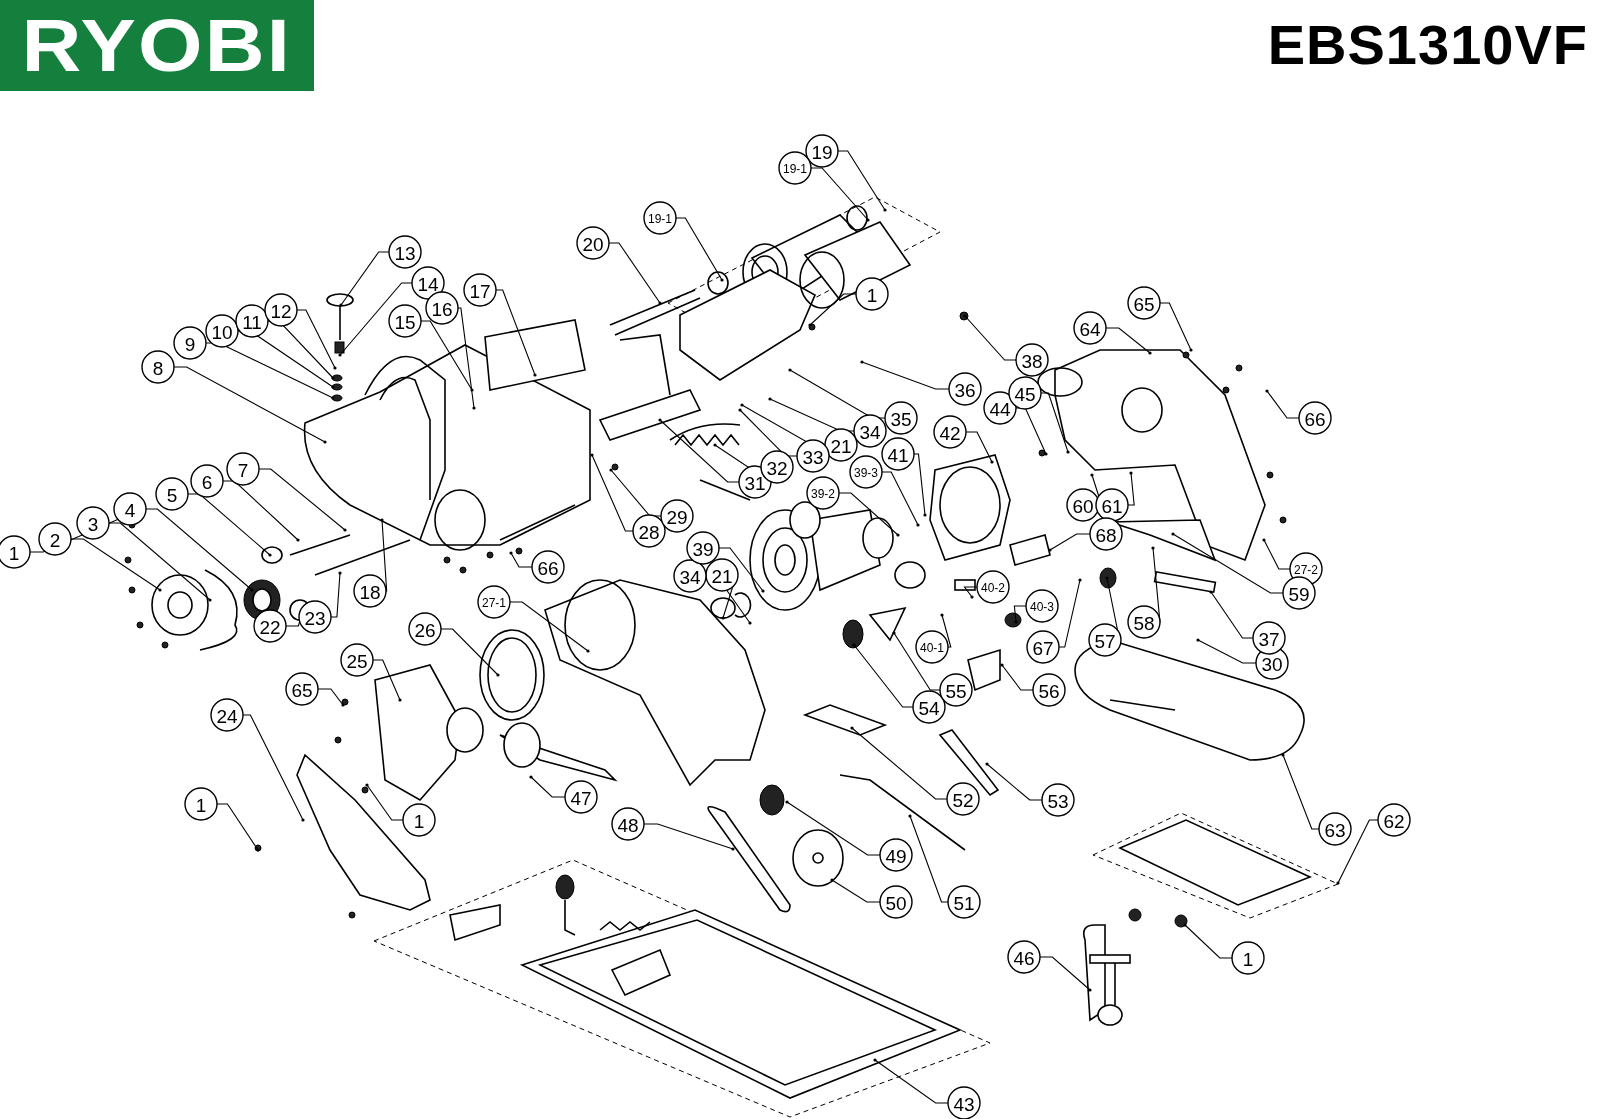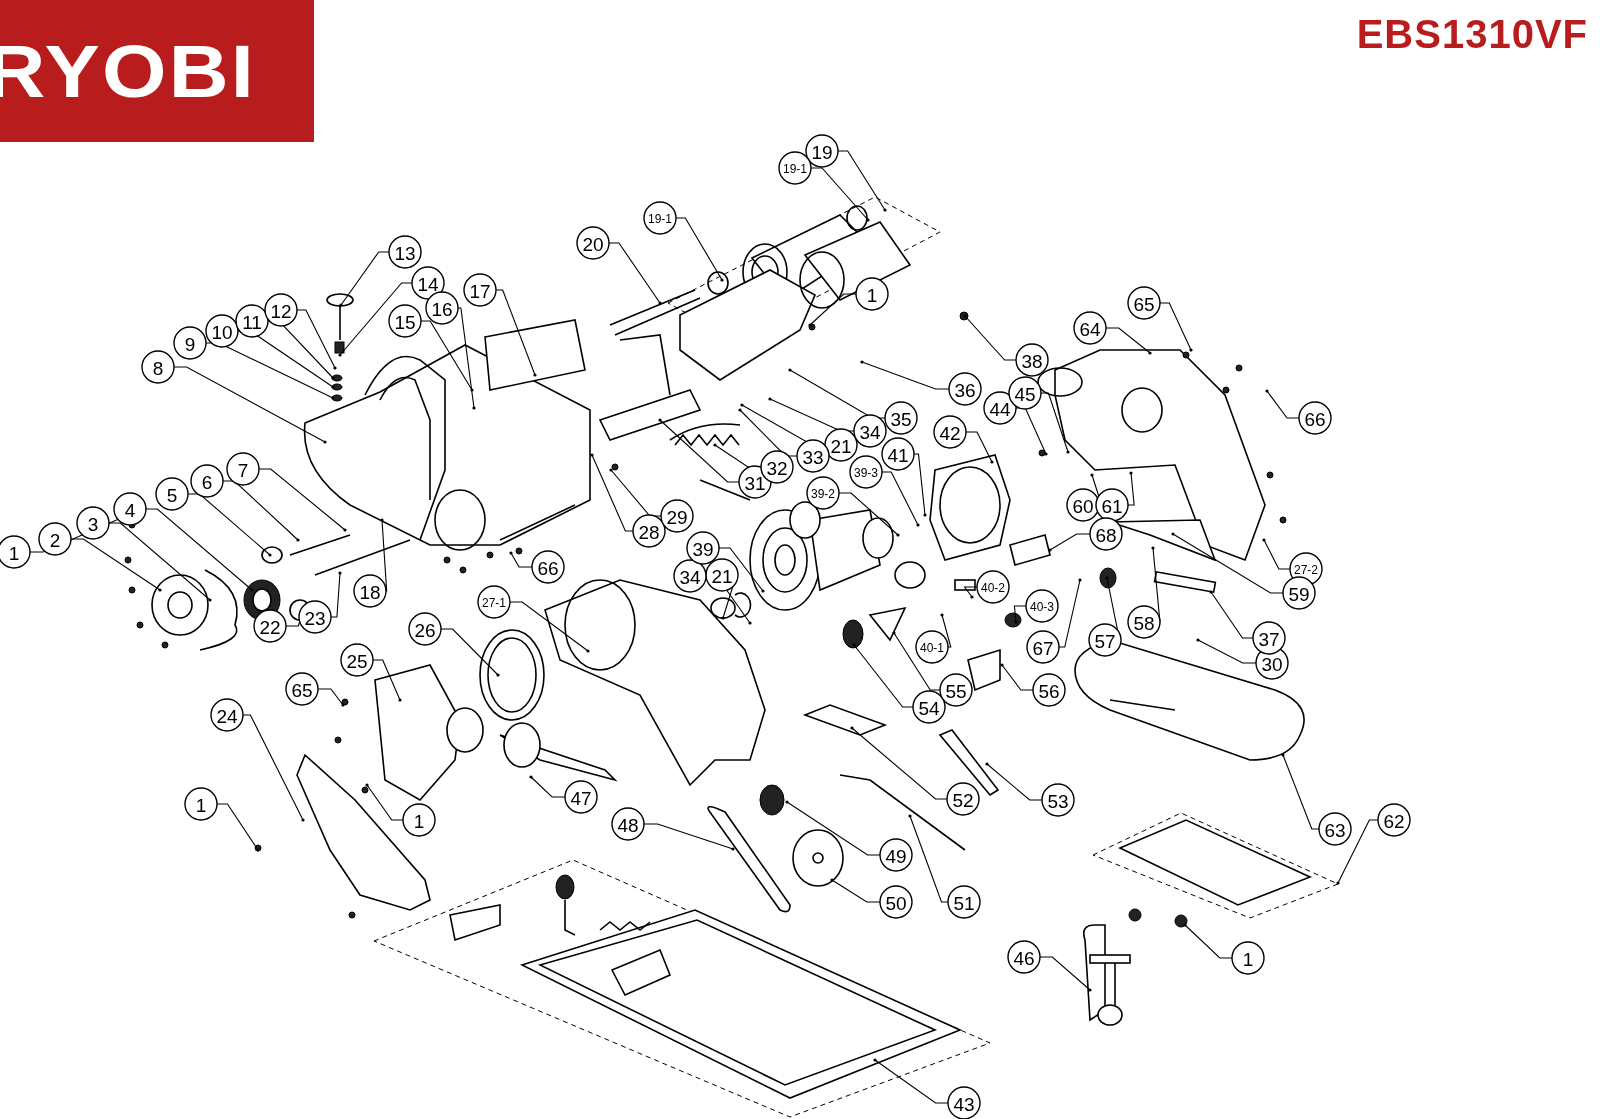--- a/index.html
+++ b/index.html
@@ -1,19 +1,19 @@
 <!DOCTYPE html>
 <html><head>
 <meta charset="utf-8">
 <style>
   html, body { margin:0; padding:0; background:#ffffff; }
   body { width:1600px; height:1119px; position:relative; overflow:hidden; font-family:"Liberation Sans", sans-serif; }
-  .logo { position:absolute; left:0; top:0; width:314px; height:142px; background:#b91c1c; display:flex; align-items:center; }
+  .logo { position:absolute; left:0; top:0; width:314px; height:91px; background:#15803d; display:flex; align-items:center; justify-content:center; }
   .logo span { color:#ffffff; font-family:"Liberation Sans", sans-serif; font-weight:bold; font-size:74px; letter-spacing:2px; transform:scaleX(1.12); }
-  .model { position:absolute; right:12px; top:12px; font-family:"Liberation Sans", sans-serif; font-weight:bold; font-size:40px; color:#b91c1c; letter-spacing:1px; }
+  .model { position:absolute; right:12px; top:12px; font-family:"Liberation Sans", sans-serif; font-weight:bold; font-size:56px; color:#000000; letter-spacing:1px; }
   svg.diagram { position:absolute; left:0; top:0; }
   .part { fill:none; stroke:#000; stroke-width:1.6; }
   .partfill { fill:#fff; stroke:#000; stroke-width:1.6; }
   .dark { fill:#222; stroke:#000; stroke-width:1; }
   .leader { fill:none; stroke:#000; stroke-width:1.1; }
   .dash { fill:none; stroke:#000; stroke-width:1; stroke-dasharray:5 4; }
   .callout circle { fill:#fff; stroke:#000; stroke-width:1.4; }
   .callout text { font-family:"Liberation Sans", sans-serif; font-size:19px; text-anchor:middle; dominant-baseline:central; fill:#000; }
   .callout text.small { font-size:12px; }
 </style>

